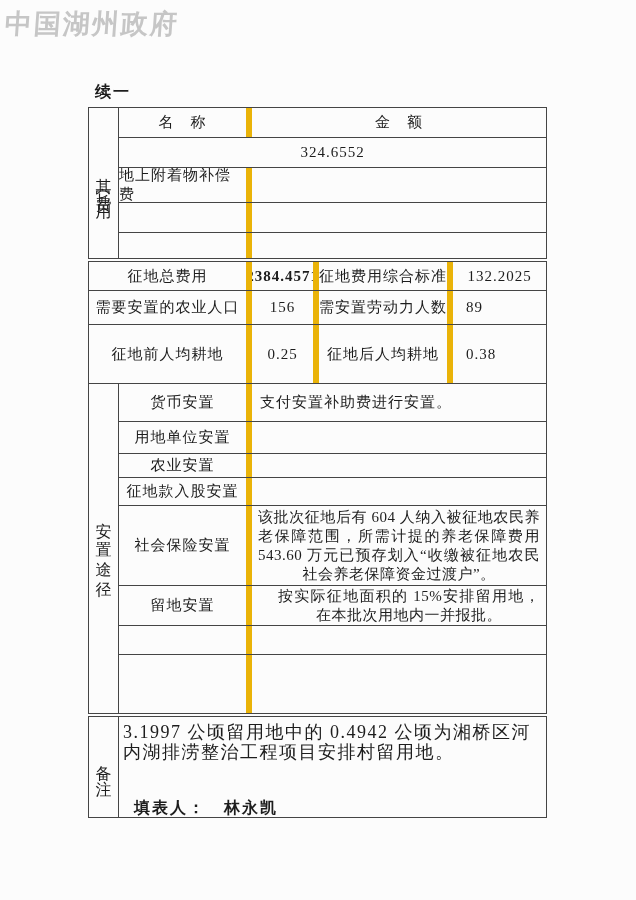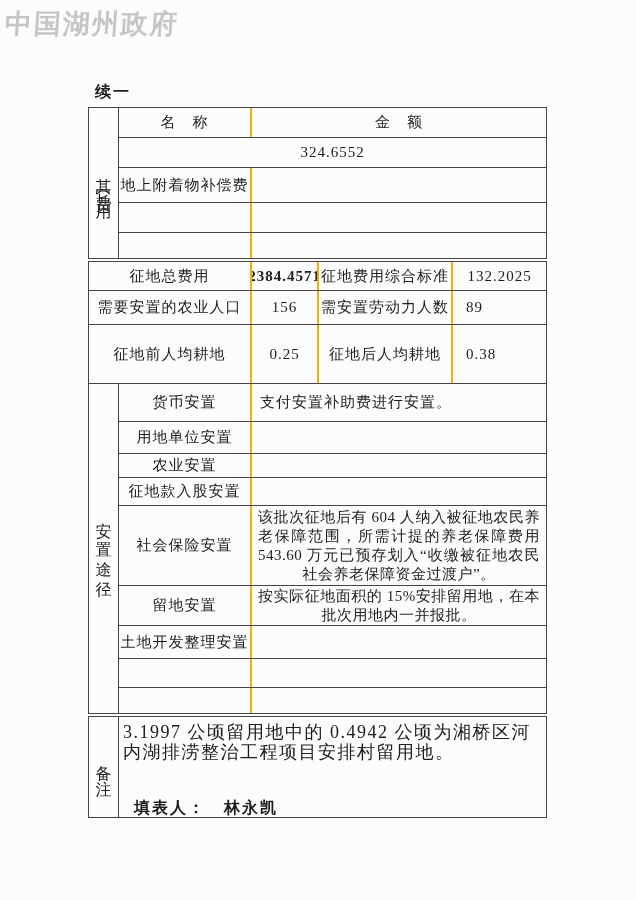--- a/index.html
+++ b/index.html
@@ -43,21 +43,21 @@
     writing-mode:vertical-lr; text-orientation:upright;
     font-size:16px; line-height:30px;
   }
   .ls-a { letter-spacing:9px; }
   .ls-c { letter-spacing:20px; }
   .ls-d { letter-spacing:14px; }
   .rows { flex:1; display:flex; flex-direction:column; min-width:0; }
   .row { display:flex; border-bottom:1px solid #454545; box-sizing:border-box; min-height:0; }
   .row:last-child { border-bottom:none; flex:1; }
   .cell {
-    border-right:2px solid #eab308;
+    border-right:6px solid #eab308;
     box-sizing:border-box;
     display:flex; align-items:center; justify-content:center;
     font-size:15px; letter-spacing:1px;
     overflow:hidden;
   }
   .cell:last-child { border-right:none; flex:1; }
   
   .sec-a .r0 { height:30px; } .sec-a .r1 { height:30px; }
   .sec-a .r2 { height:35px; } .sec-a .r3 { height:30px; }
   .col-name { width:133px; flex:0 0 133px; }
@@ -65,21 +65,21 @@
   .sec-b .r0 { height:29px; } .sec-b .r1 { height:34px; }
   .c-l1 { width:163px; flex:0 0 163px; }
   .c-v1 { width:67px;  flex:0 0 67px; }
   .c-l2 { width:134px; flex:0 0 134px; }
   .c-v2 { justify-content:flex-start; padding-left:13px; }
   .c-v2.centered { justify-content:center; padding-left:0; }
   .bold { font-weight:bold; }
   
   .sec-c .r0 { height:38px; } .sec-c .r1 { height:32px; }
   .sec-c .r2 { height:24px; } .sec-c .r3 { height:28px; }
-  .sec-c .r4 { height:80px; } .sec-c .r5 { height:40px; }
+  .sec-c .r4 { height:80px; } .sec-c .r5 { height:40px;gap:20px; }
   .sec-c .r6 { height:33px; } .sec-c .r7 { height:29px; }
   .desc-left { justify-content:flex-start; padding-left:8px; }
   .desc-just {
     display:block;
     text-align:justify; text-align-last:center;
     padding:2px 6px; line-height:19px; letter-spacing:0.5px;
   }
   .sec-c .r5 .desc-just { padding-top:1px; line-height:19px; }
   
   .remarks-text {
@@ -168,24 +168,20 @@
         <div class="cell"></div>
       </div>
       <div class="row r4">
         <div class="cell col-name">社会保险安置</div>
         <div class="cell desc-just">该批次征地后有 604 人纳入被征地农民养老保障范围，所需计提的养老保障费用 543.60 万元已预存划入“收缴被征地农民社会养老保障资金过渡户”。</div>
       </div>
       <div class="row r5">
         <div class="cell col-name">留地安置</div>
         <div class="cell desc-just">按实际征地面积的 15%安排留用地，在本批次用地内一并报批。</div>
       </div>
-      <div class="row r6">
-        <div class="cell col-name">土地开发整理安置</div>
-        <div class="cell"></div>
-      </div>
       <div class="row r7">
         <div class="cell col-name"></div>
         <div class="cell"></div>
       </div>
       <div class="row">
         <div class="cell col-name"></div>
         <div class="cell"></div>
       </div>
     </div>
   </div>

